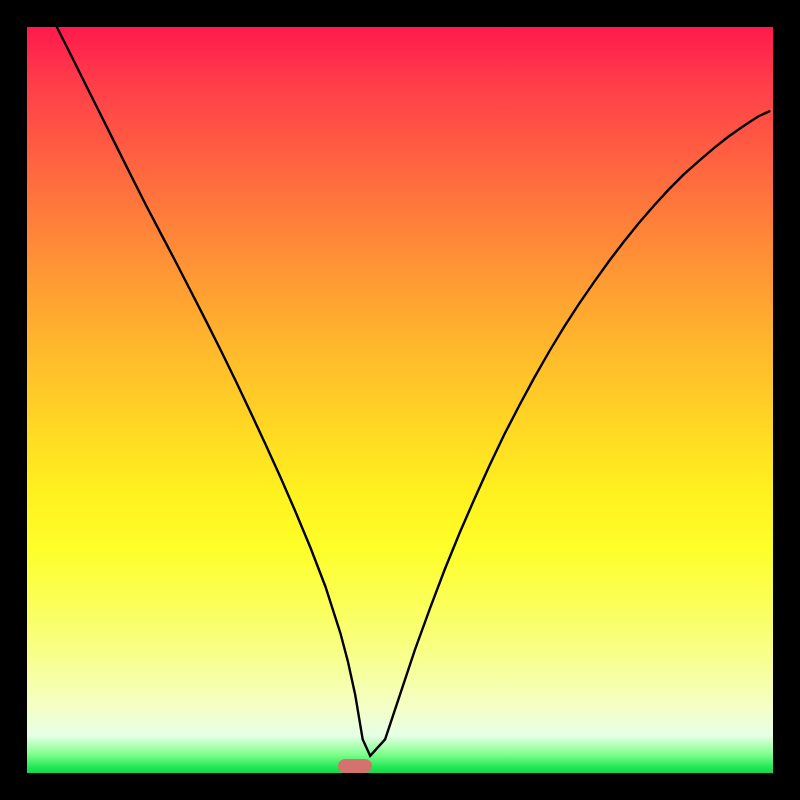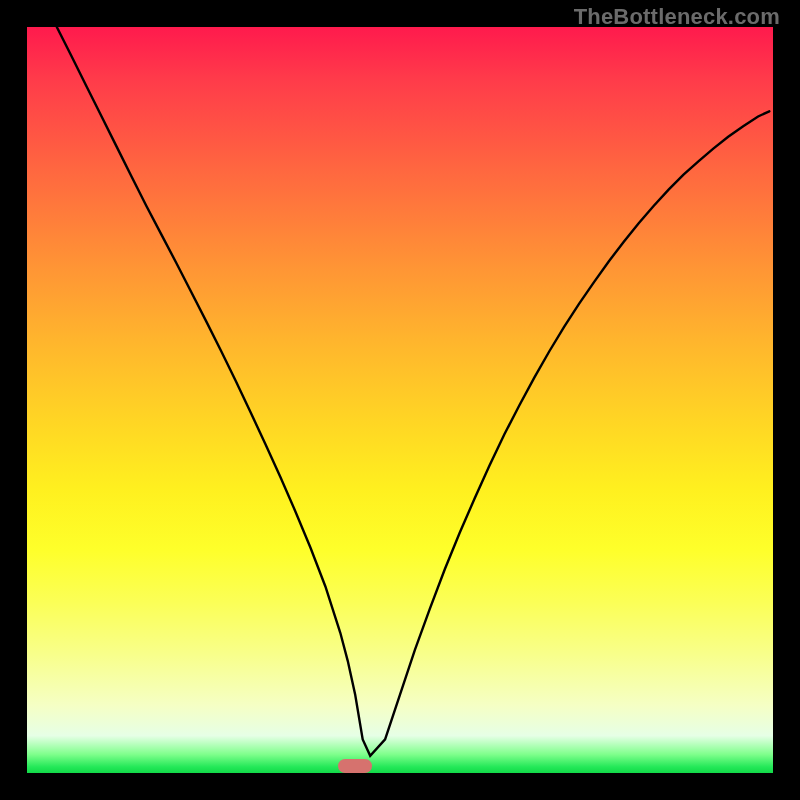--- a/index.html
+++ b/index.html
@@ -71,21 +71,20 @@
     z-index: 6;
   }
 </style>
 </head>
 <body>
 
 <div class="frame">
 
   <div class="plot-area"></div>
 
-  <div class="watermark">TheBottleneck.com</div>
 
   <svg class="curve" viewBox="0 0 800 800" preserveAspectRatio="none">
     <path fill="none" stroke="#000" stroke-width="2.4" stroke-linecap="round" d="M56.8 27.0 L71.8 56.8 L86.7 86.7 L101.6 116.5 L116.5 146.4 L131.4 176.2 L146.4 206.0 L161.3 234.4 L176.2 262.7 L191.1 291.8 L206.0 320.9 L221.0 350.8 L235.9 381.3 L250.8 412.7 L265.7 444.8 L280.6 477.6 L295.6 511.9 L310.5 547.7 L325.4 586.5 L340.3 632.8 L347.8 661.1 L355.2 694.7 L362.7 739.4 L370.2 755.8 L385.1 739.4 L400.0 694.7 L414.9 649.9 L429.8 608.9 L444.8 569.3 L459.7 532.8 L474.6 498.5 L489.5 465.6 L504.4 434.3 L519.4 405.2 L534.3 377.6 L549.2 351.5 L564.1 326.9 L579.0 303.8 L594.0 282.1 L608.9 261.2 L623.8 241.8 L638.7 223.2 L653.6 206.0 L668.6 189.6 L683.5 174.7 L698.4 161.3 L713.3 148.6 L728.2 136.7 L743.2 126.2 L758.1 116.5 L769.3 111.3"></path>
   </svg>
 
   <div class="marker" style="left: 338px; top: 759px; background: rgb(214, 114, 110);"></div>
 
 </div>
 
 </body></html>

